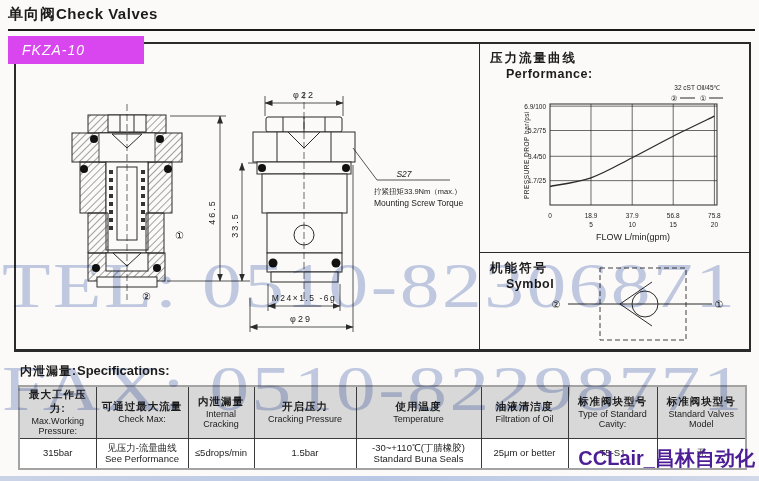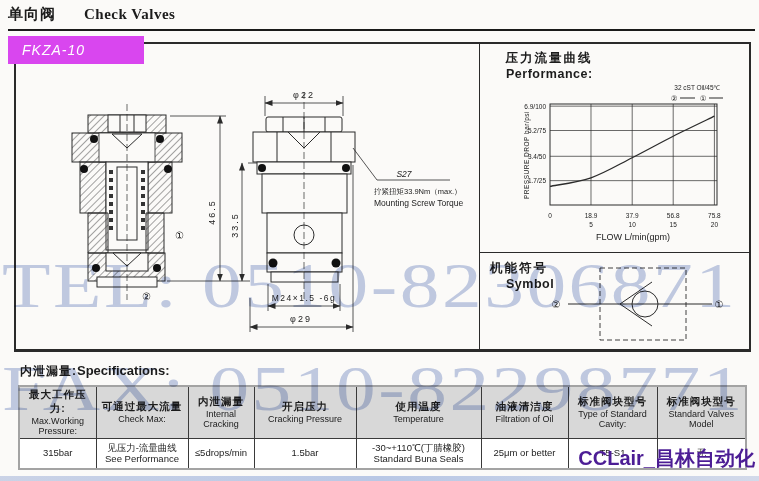--- a/index.html
+++ b/index.html
@@ -1,34 +1,34 @@
 <!DOCTYPE html>
 <html><head>
 <meta charset="utf-8">
 <style>
   html,body{margin:0;padding:0;}
   .page{position:relative;width:759px;height:481px;background:#fbfaf8;overflow:hidden;
         font-family:"Liberation Sans",sans-serif;color:#1c1c1c;}
   .abs{position:absolute;}
   
   .hdr{left:8px;top:5px;font-weight:bold;font-size:15px;letter-spacing:1px;z-index:3;}
-  .hdr .en{margin-left:28px;letter-spacing:0.5px;font-family:Liberation Serif, serif;}
+  .hdr .en{margin-left:0;letter-spacing:0.5px;}
   .hdr-rule{left:8px;top:29px;width:747px;height:2px;background:#1a1a1a;z-index:3;}
   .model{left:8px;top:36px;width:136px;height:28px;background:#d946ef;color:#fff;
          font-size:14px;font-weight:normal;font-style:italic;line-height:28px;
          padding-left:14px;box-sizing:border-box;letter-spacing:1px;z-index:3;}
   
   .frame{left:14px;top:42px;width:737px;height:310px;border:2px solid #2a2a2a;
          border-bottom-width:3px;box-sizing:border-box;z-index:2;}
   .vdiv{left:479px;top:42px;width:1px;height:310px;background:#2a2a2a;z-index:2;}
   .hdiv{left:479px;top:252px;width:272px;height:1px;background:#2a2a2a;z-index:2;}
   .sec-title{font-weight:bold;z-index:3;}
   .sec-title .cn{font-size:12.5px;letter-spacing:2px;}
   .sec-title .en{font-size:12.5px;letter-spacing:0.5px;margin-left:16px;}
-  .perf-title{left:490px;top:50px;text-align:right;}
+  .perf-title{left:490px;top:50px;}
   .sym-title{left:490px;top:260px;}
   
   svg.art{position:absolute;left:0;top:0;z-index:2;}
   svg.art text{fill:#222;font-family:"Liberation Sans",sans-serif;}
   .serif-t{font-family:"Liberation Serif",serif;}
   
   .specs-title{left:20px;top:361px;z-index:3;font-weight:bold;}
   .specs-title .cn{font-size:12px;letter-spacing:1px;}
   .specs-title .en{font-size:13px;}
   table.specs{position:absolute;left:18px;top:385px;width:727px;z-index:3;

